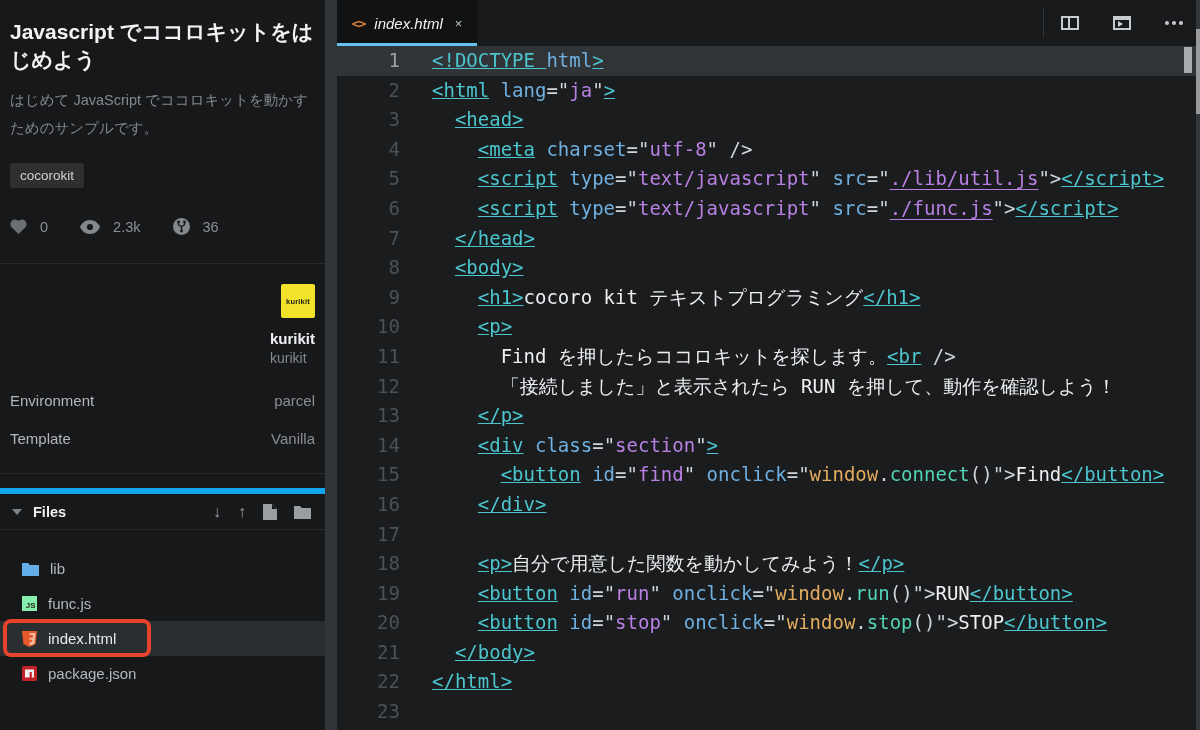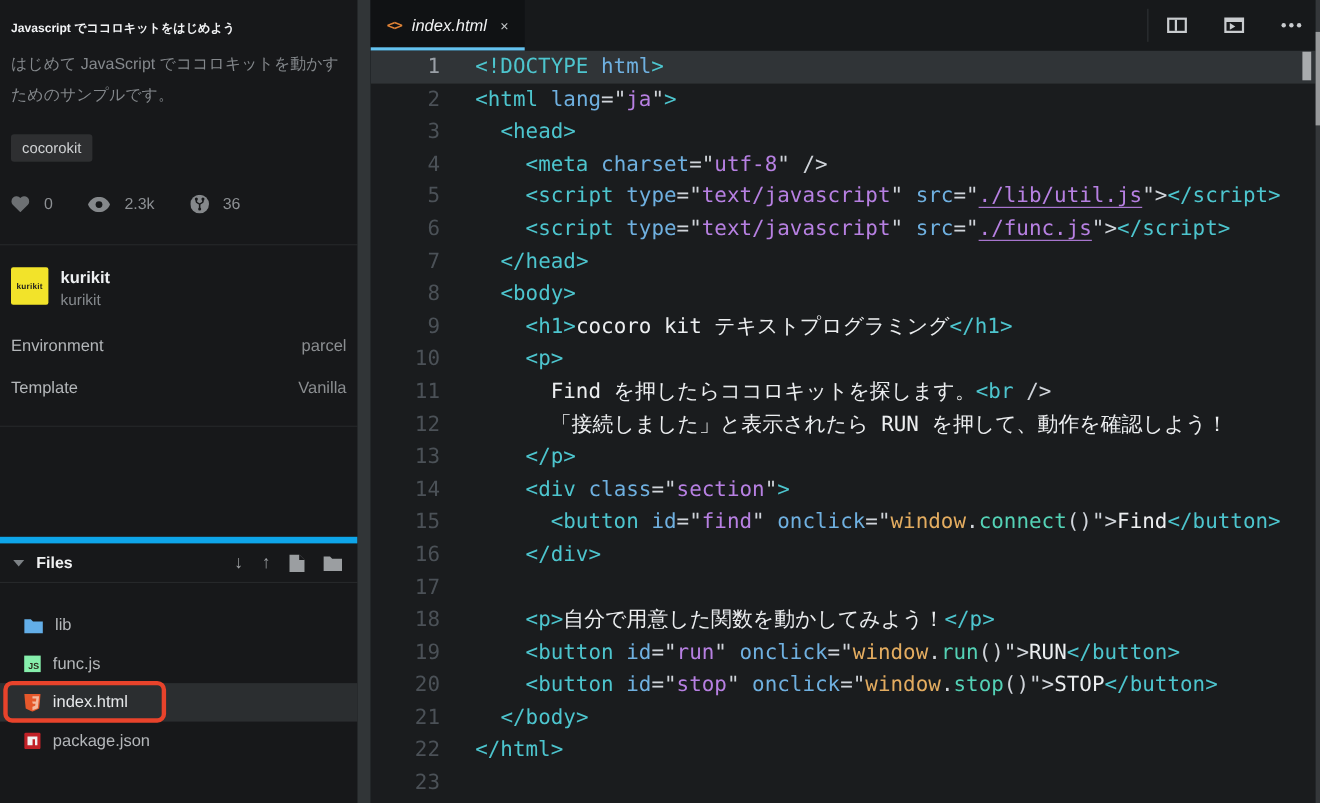--- a/index.html
+++ b/index.html
@@ -8,29 +8,29 @@
 
   .app { display:flex; width:1200px; height:730px; }
 
   
   .sidebar { width:325px; flex:none; background:#17181a; color:#e8e8e8; display:flex; flex-direction:column; }
   .sb-header { height:45px; flex:none; display:flex; align-items:center; gap:11px; padding:0 12px; border-bottom:1px solid #2a2d2f; }
   .sb-header .hdr-label { font-size:14.5px; font-weight:bold; color:#f0f1f2; }
   .tri { width:0; height:0; border-left:5px solid transparent; border-right:5px solid transparent; border-top:6px solid #7d8286; }
 
   .sb-info { padding:18px 10px 28px; border-bottom:1px solid #26282a; }
-  .sb-title { font-size:11px; font-weight:bold; color:#f2f3f5; margin-bottom:13px; }
+  .sb-title { font-size:21px; font-weight:bold; color:#f2f3f5; margin-bottom:13px; }
   .sb-desc { font-size:14.5px; color:#84888c; line-height:1.9; margin-bottom:21px; max-width:305px; }
   .tag-pill { display:inline-block; background:#2e2f31; color:#cfd1d3; font-size:13.5px; padding:5px 10px; border-radius:3px; margin-bottom:30px; }
   .stats { display:flex; align-items:center; gap:32px; color:#8d9094; font-size:14.5px; }
   .stat { display:flex; align-items:center; gap:13px; }
   .stat svg { display:block; }
 
   .sb-author { padding:20px 10px 26px; border-bottom:1px solid #26282a; }
-  .author-row { display:flex; align-items:flex-start; gap:11px; margin-bottom:24px; }
+  .author-row { display:flex; align-items:flex-end; gap:11px; margin-bottom:24px;flex-direction:column; }
   .avatar { width:34px; height:34px; border-radius:2px; background:var(--avatar,#f2e32a); color:#1c1c1c; font-weight:bold; font-size:7.5px; display:flex; align-items:center; justify-content:center; letter-spacing:.2px; }
   .author-name { font-size:15px; font-weight:bold; color:#eef0f2; line-height:1.35; }
   .author-user { font-size:14px; color:#85898d; line-height:1.35; }
   .meta-rows { display:flex; flex-direction:column; gap:21px; }
   .meta-row { display:flex; justify-content:space-between; font-size:15px; }
   .meta-label { color:#b4b7ba; }
   .meta-value { color:#8b8e91; }
 
   .sb-files-header { height:42px; flex:none; display:flex; align-items:center; gap:11px; padding:0 14px 0 12px; border-top:6px solid #0ea5e9; border-bottom:1px solid #26282a; margin-top:auto; }
   .sb-files-header .hdr-label { font-size:14.5px; font-weight:bold; color:#f0f1f2; }
@@ -66,21 +66,21 @@
   .icon-dots { width:4px; height:4px; border-radius:50%; background:#c9cccf; box-shadow:7px 0 0 #c9cccf, 14px 0 0 #c9cccf; margin-right:14px; }
 
   .editor-body { flex:1; position:relative; display:flex; font-family:"DejaVu Sans Mono",monospace; font-size:19px; line-height:29.6px; overflow:hidden; }
   .active-bg { position:absolute; left:0; right:4px; top:0; height:29.6px; background:#303437; }
   .gutter { width:95px; flex:none; text-align:right; padding-right:32px; color:#4b5157; position:relative; z-index:1; user-select:none; }
   .gutter .ln { height:29.6px; }
   .gutter .ln.active { color:#9aa0a7; }
   .code { flex:1; white-space:pre; position:relative; z-index:1; }
   .code .line { height:29.6px; }
 
-  .tk-tag   { color:var(--c-tag,#4dc5ce); }
+  .tk-tag   { color:var(--c-tag,#4dc5ce);text-decoration:underline; }
   .tk-attr  { color:var(--c-attr,#6fb0e0); }
   .tk-str   { color:var(--c-str,#b780e2); }
   .tk-link  { color:var(--c-str,#b780e2); text-decoration:underline; text-underline-offset:4px; }
   .tk-punct { color:#d0d4da; }
   .tk-plain { color:#eceef0; }
   .tk-var   { color:var(--c-var,#e3ac60); }
   .tk-fn    { color:var(--c-fn,#54d2b6); }
 
   .scroll-thumb { position:absolute; top:1px; right:8px; width:8px; height:26px; background:#a9acae; z-index:2; }
   .right-track { position:absolute; top:0; bottom:0; right:0; width:4px; background:#34373a; z-index:2; }

